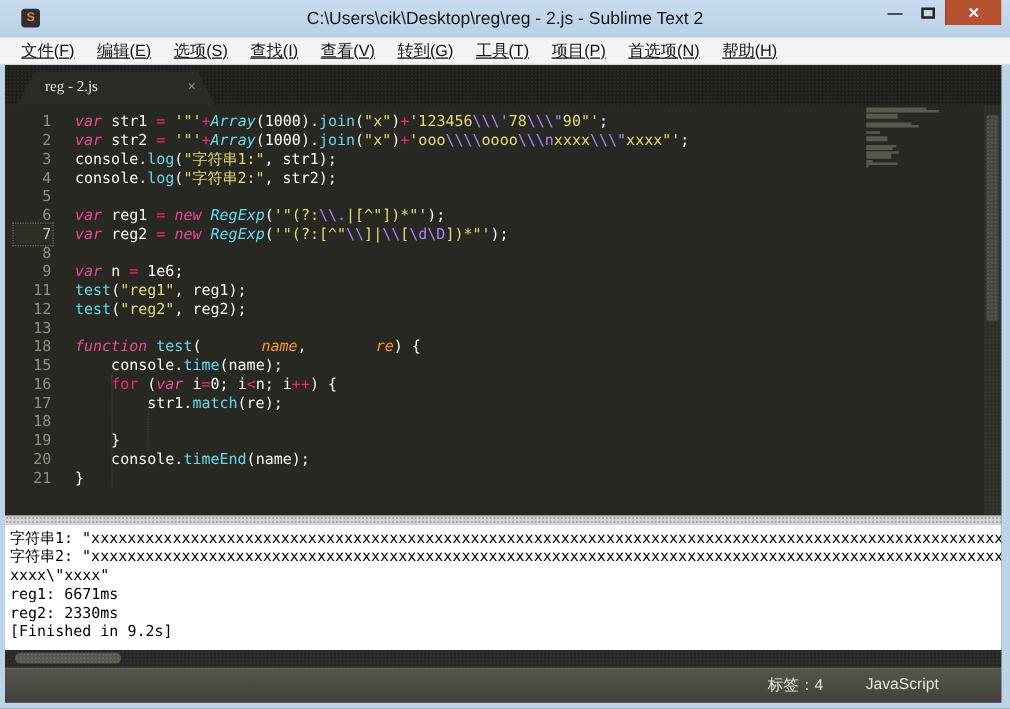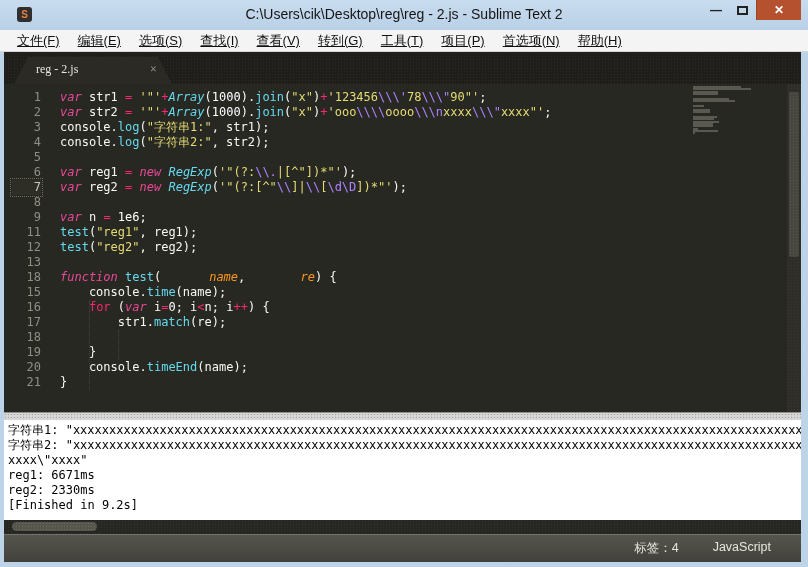--- a/index.html
+++ b/index.html
@@ -72,21 +72,21 @@
   .outbar { position:relative; width:100%; height:14px; background:#262622;
     background-image:radial-gradient(rgba(255,255,255,0.06) 1px, transparent 1px); background-size:3px 3px; }
   .outthumb { position:absolute; left:8px; top:2px; width:85px; height:9px; background:#56564c;
     border-radius:5px;
     background-image:radial-gradient(rgba(255,255,255,0.12) 1px, transparent 1px); background-size:3px 3px; }
   
   .statusbar { width:100%; height:28px; background:linear-gradient(#56554d,#41403a);
     border-top:1px solid #73726a; display:flex; align-items:center;
     color:#e6e6df; font-size:12.5px; }
   .sb-left { margin-left:12px; }
-  .sb-right { margin-left:auto; display:flex; gap:34px; padding-right:30px; }
+  .sb-right { margin-left:auto; display:flex; gap:34px; padding-right:50px; }
 </style>
 </head>
 <body>
 
 <div class="window">
 
   <div class="titlebar">
     <div class="app-icon">S</div>
     <div class="title-text">C:\Users\cik\Desktop\reg\reg - 2.js - Sublime Text 2</div>
     <div class="winbtn btn-min">—</div>

